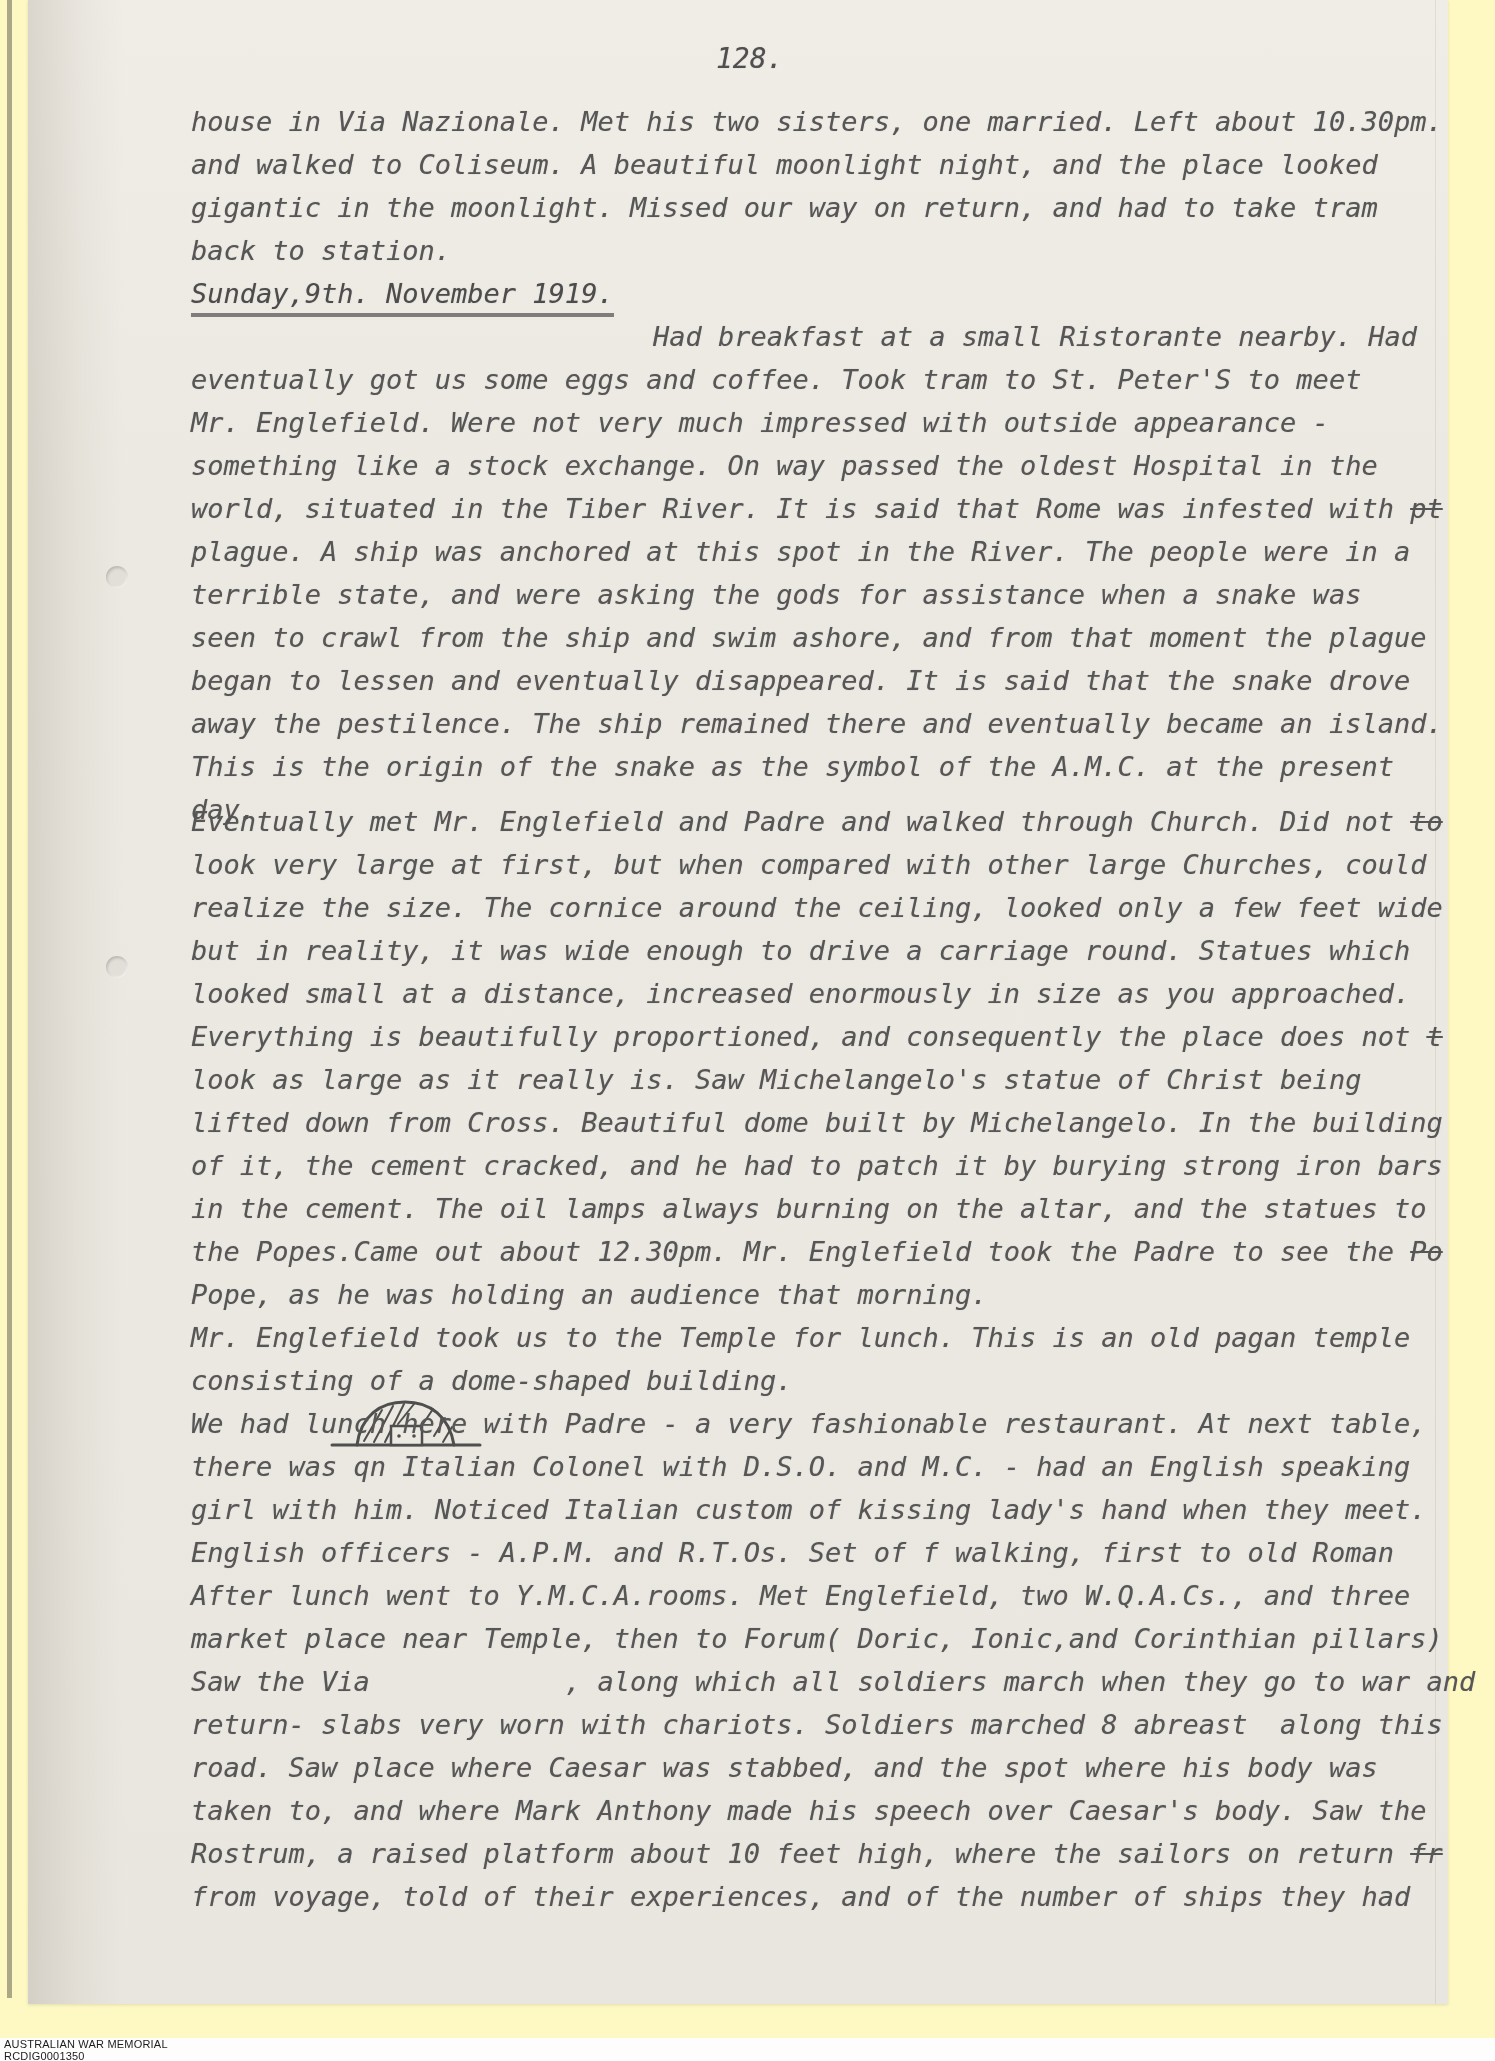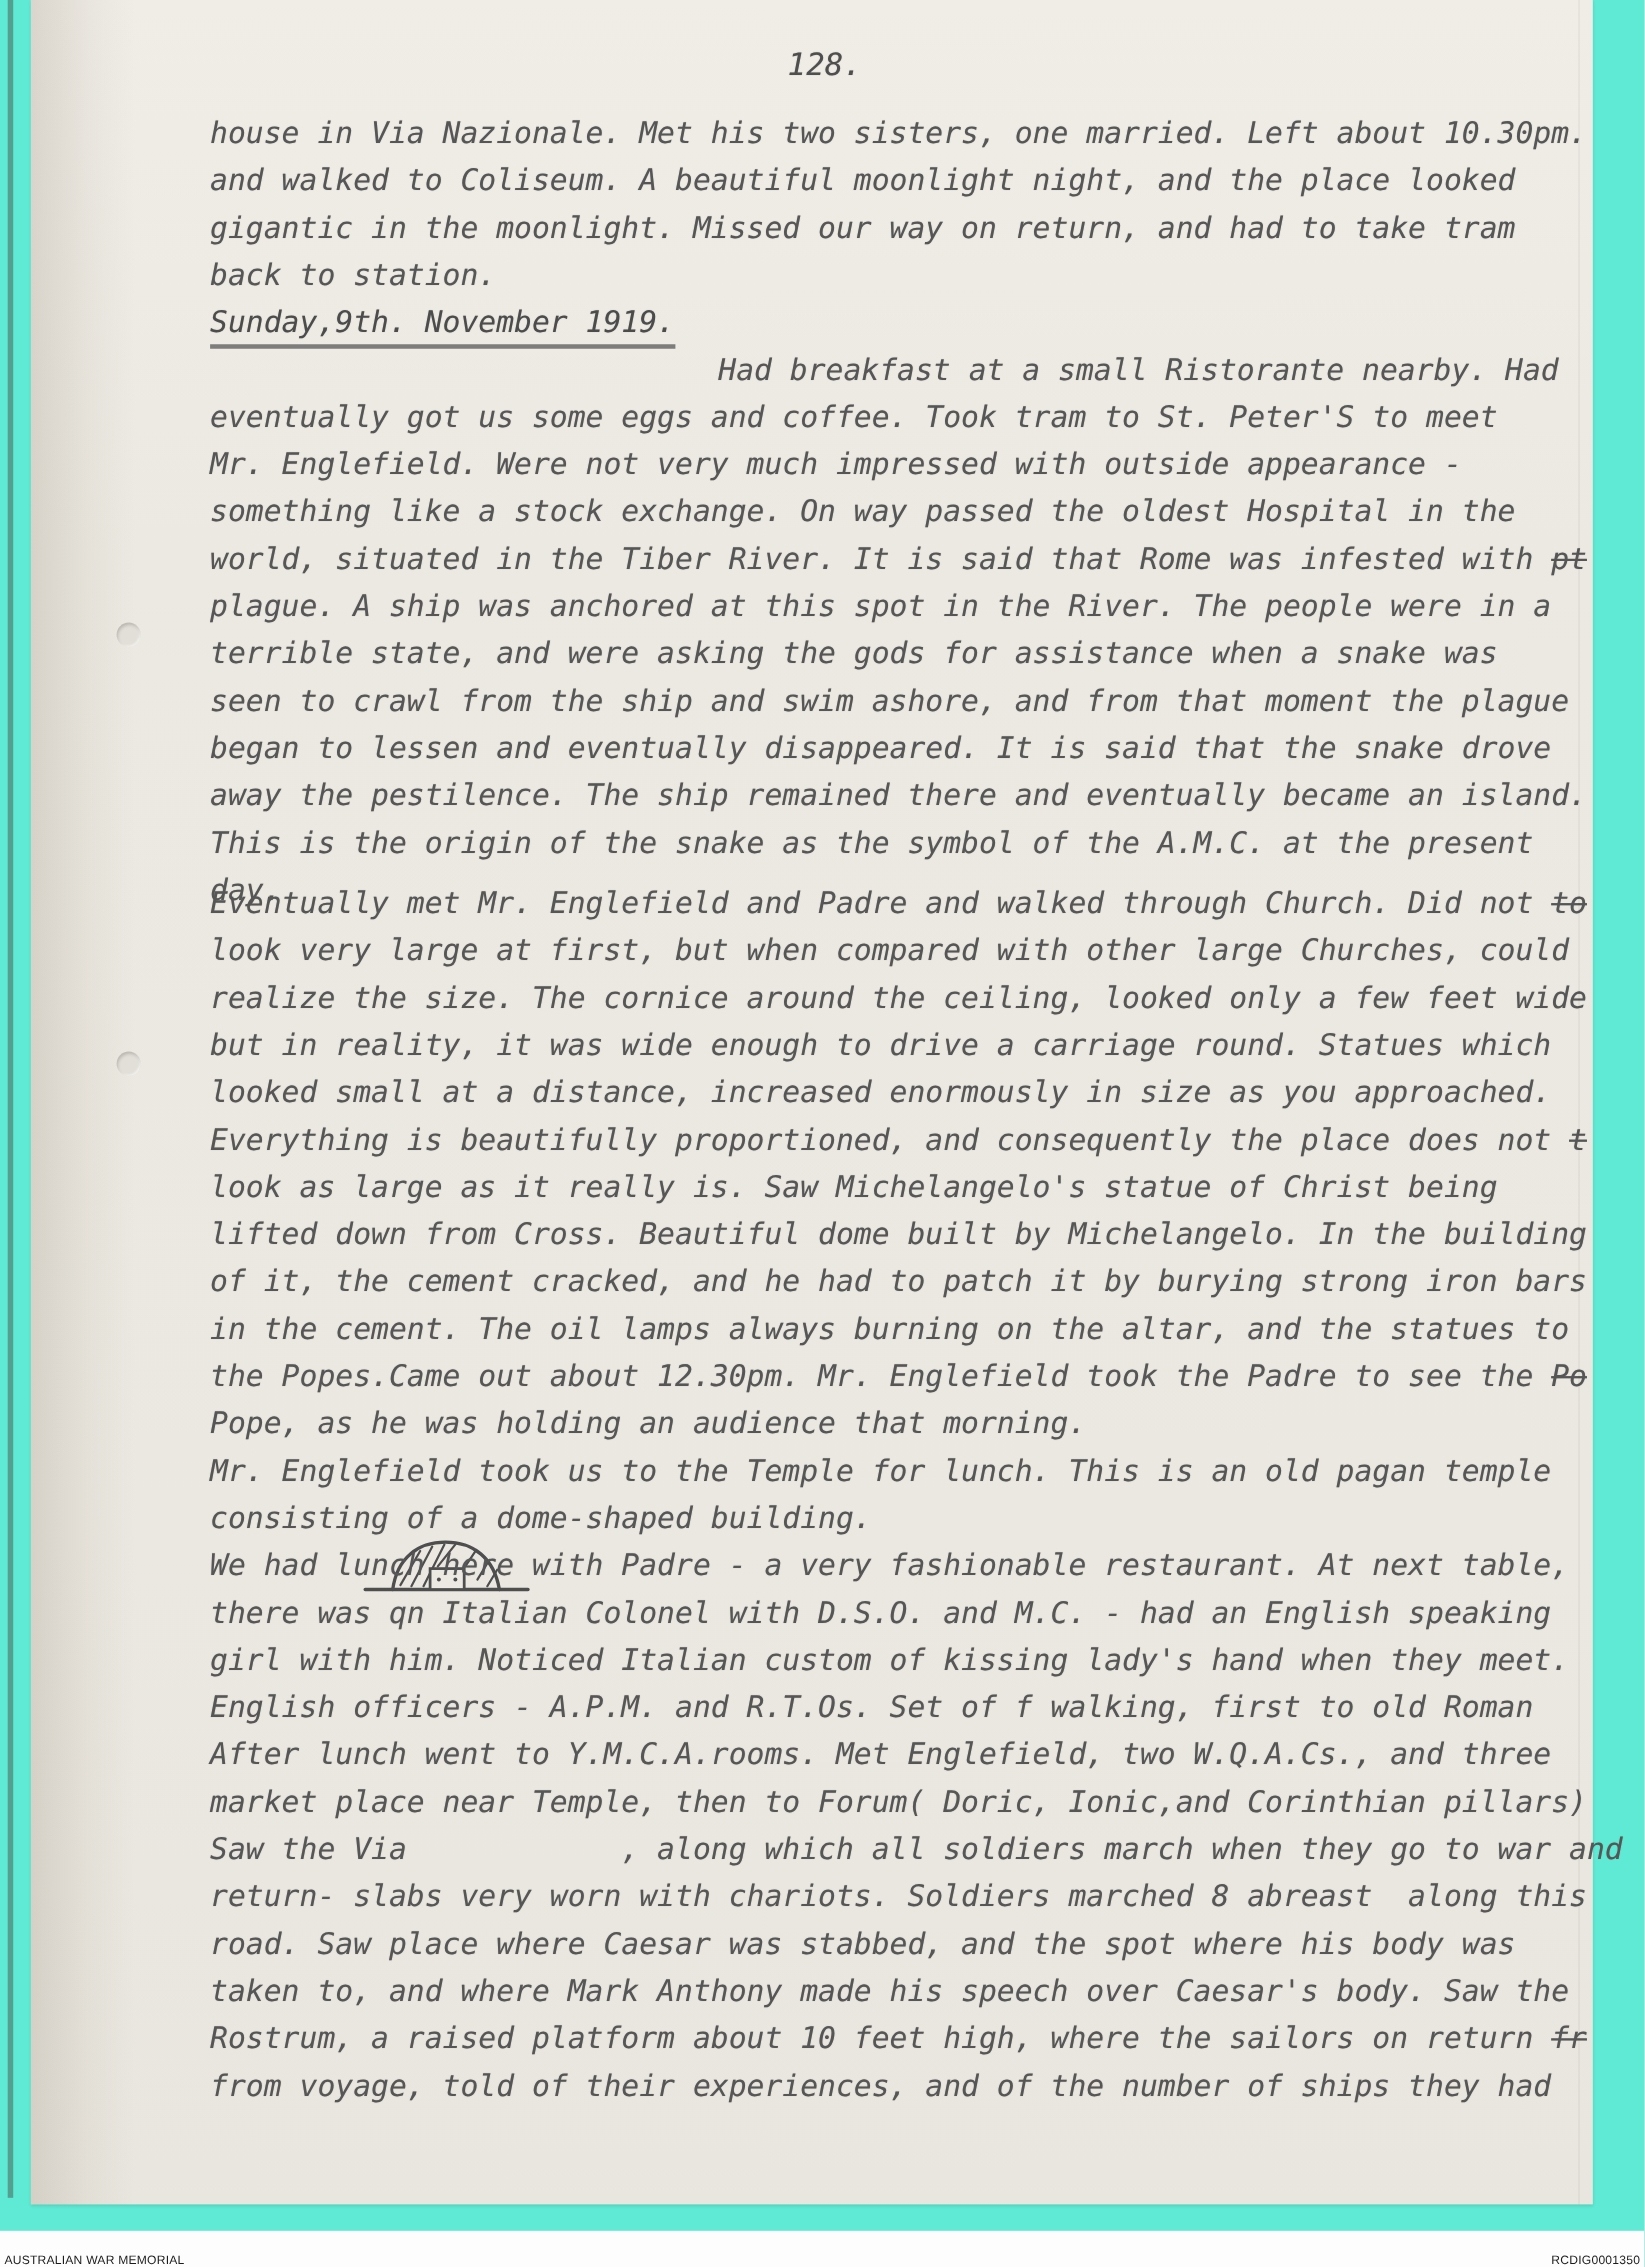--- a/index.html
+++ b/index.html
@@ -1,18 +1,18 @@
 <!DOCTYPE html>
 <html><head>
 <meta charset="utf-8">
 <style>
   html,body { margin:0; padding:0; background:#e7e8ea; }
   .canvas {
     position:relative; width:1495px; height:2061px;
-    background:#5eead4; overflow:hidden;
+    background:#fef9c3; overflow:hidden;
     font-family:"DejaVu Sans Mono", monospace;
   }
   
   .page {
     position:absolute; left:28px; top:0; width:1420px; height:2004px;
     background:linear-gradient(180deg,#f0ede7 0%, #ece9e2 25%, #ebe8e1 70%, #e9e6df 100%);
     box-shadow:0 1px 3px rgba(0,0,0,0.12);
   }
   .page::before { 
     content:""; position:absolute; left:0; top:0; bottom:0; width:95px;
@@ -49,24 +49,24 @@
   .line--heading { color:#4c4c4c; }
   .line--heading .line-text {
     border-bottom:4px solid rgba(88,88,88,0.75); padding-bottom:4px;
   }
   .line--indent { padding-left:462px; }
   .line--day { height:12px; }
   .struck { text-decoration:line-through; }
   .dome-sketch { margin-left:106px; vertical-align:-10px; }
 
   .footer-bar {
-    position:absolute; left:0; right:0; bottom:0; height:33px;
-    background:#fdfdfd; display:flex; justify-content:space-between; align-items:flex-end;
+    position:absolute; left:0; right:0; bottom:0; height:23px;
+    background:#fdfdfd; display:flex; justify-content:space-between; align-items:flex-start;
     font-family:"Liberation Sans", sans-serif; font-size:11px; color:#1c1c1c;
-    padding:0 4px; box-sizing:border-box; letter-spacing:0.2px;
+    padding:0 4px; box-sizing:border-box; letter-spacing:0.2px;flex-direction:column;
   }
 </style>
 </head>
 <body>
 
 <div class="canvas">
   <div class="scan-edge"></div>
 
   <div class="page">
     <div class="hole h1"></div>

